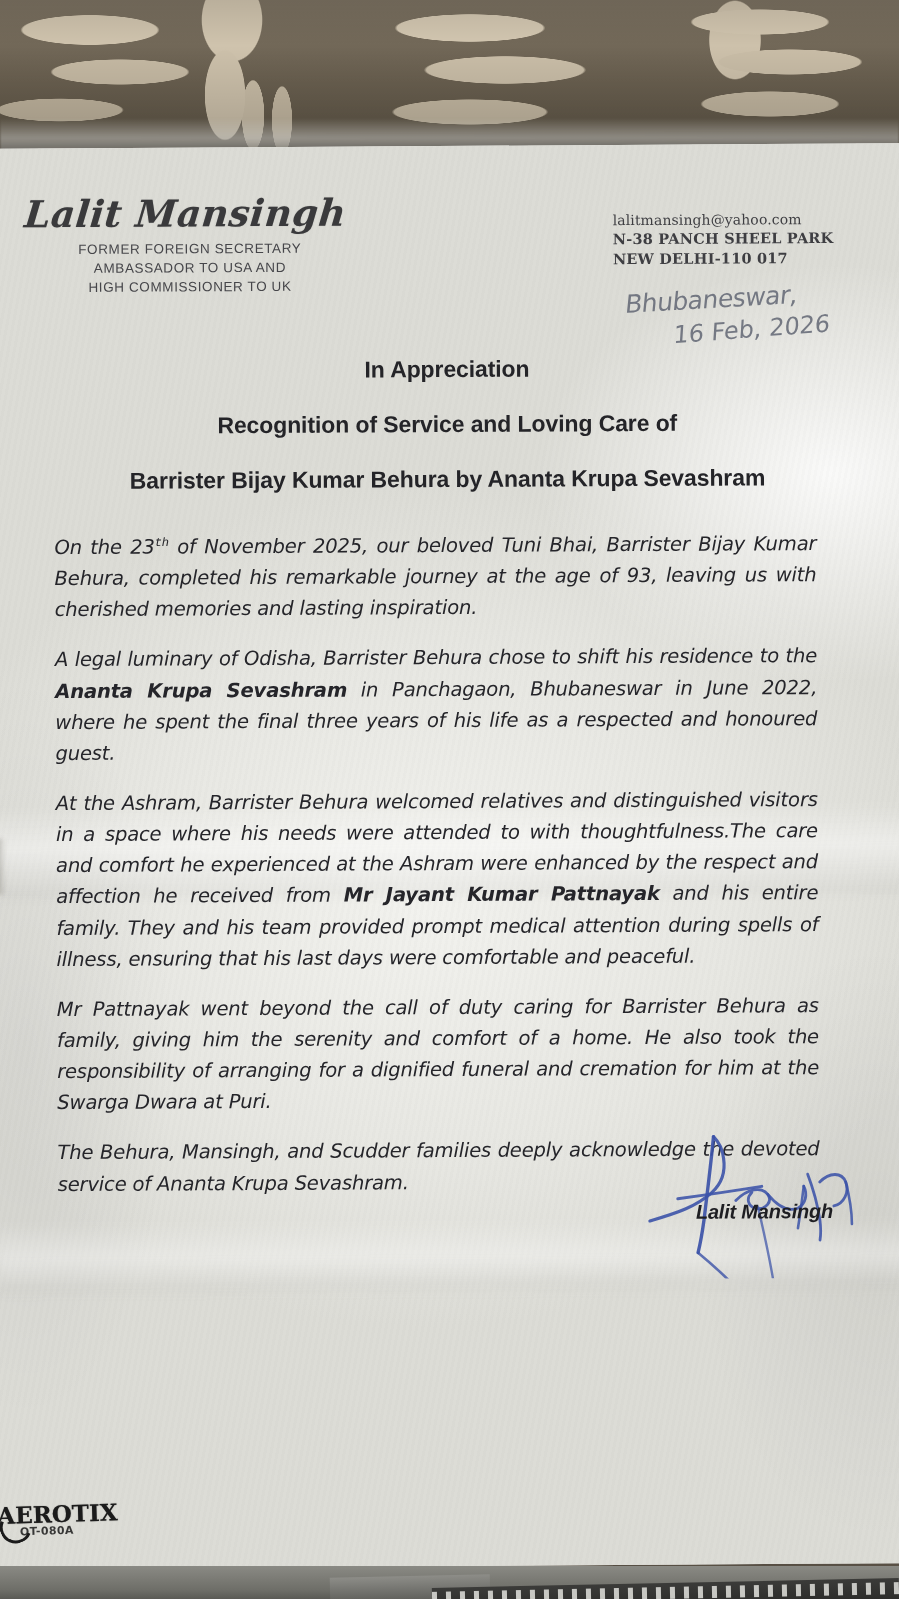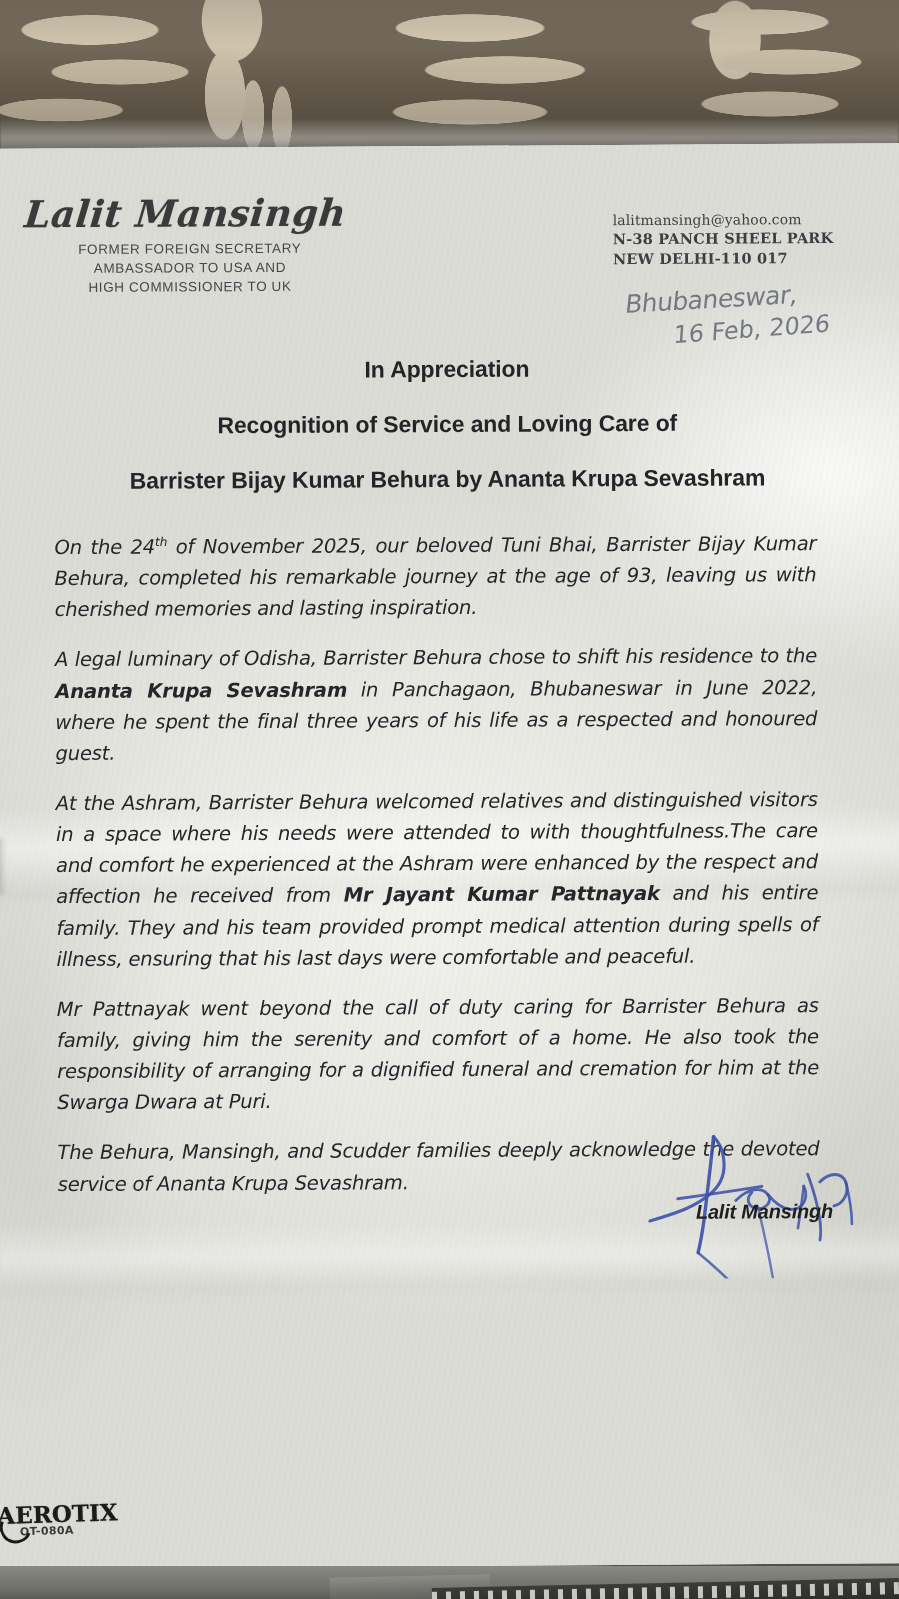--- a/index.html
+++ b/index.html
@@ -142,21 +142,21 @@
     font-family:"DejaVu Sans", sans-serif;
     font-style:italic;
     font-size:19.6px;
     line-height:1.59;
     color:#25252a;
     text-align:justify;
     letter-spacing:-.2px;
   }
   .body p{margin:0 0 19px 0;}
   .body b{font-weight:700;}
-  .body sup{font-size:.62em;vertical-align:super;}
+  .body sup{font-size:.62em;vertical-align:super;font-family:Liberation Mono, monospace;}
 
   
   .sig-wrap{position:absolute;left:646px;top:1000px;width:230px;height:140px;}
   .sig-ink{position:absolute;left:-10px;top:-16px;}
   .sig-name{
     position:absolute;left:48px;top:56px;
     font-family:"Liberation Sans", sans-serif;
     font-weight:700;font-style:italic;
     font-size:20px;color:#1e1e22;letter-spacing:-.2px;
     white-space:nowrap;
@@ -248,21 +248,21 @@
     </div>
 
     <div class="titles">
       <div class="t-line t1">In Appreciation</div>
       <div class="t-line t2">Recognition of Service and Loving Care of</div>
       <div class="t-line t3">Barrister Bijay Kumar Behura by Ananta Krupa Sevashram</div>
     </div>
 
     <div class="body">
 
-      <p><span>On the 24</span><sup>th</sup><span> of November 2025, our beloved Tuni Bhai, Barrister Bijay Kumar Behura, completed his remarkable journey at the age of 93, leaving us with cherished memories and lasting inspiration.</span></p>
+      <p><span>On the 23</span><sup>th</sup><span> of November 2025, our beloved Tuni Bhai, Barrister Bijay Kumar Behura, completed his remarkable journey at the age of 93, leaving us with cherished memories and lasting inspiration.</span></p>
 
       <p><span>A legal luminary of Odisha, Barrister Behura chose to shift his residence to the </span><b>Ananta Krupa Sevashram</b><span> in Panchagaon, Bhubaneswar in June 2022, where he spent the final three years of his life as a respected and honoured guest.</span></p>
 
       <p><span>At the Ashram, Barrister Behura welcomed relatives and distinguished visitors in a space where his needs were attended to with thoughtfulness.The care and comfort he experienced at the Ashram were enhanced by the respect and affection he received from </span><b>Mr Jayant Kumar Pattnayak</b><span> and his entire family. They and his team provided prompt medical attention during spells of illness, ensuring that his last days were comfortable and peaceful.</span></p>
 
       <p>Mr Pattnayak went beyond the call of duty caring for Barrister Behura as family, giving him the serenity and comfort of a home. He also took the responsibility of arranging for a dignified funeral and cremation for him at the Swarga Dwara at Puri.</p>
 
       <p>The Behura, Mansingh, and Scudder families deeply acknowledge the devoted service of Ananta Krupa Sevashram.</p>
     </div>
 

